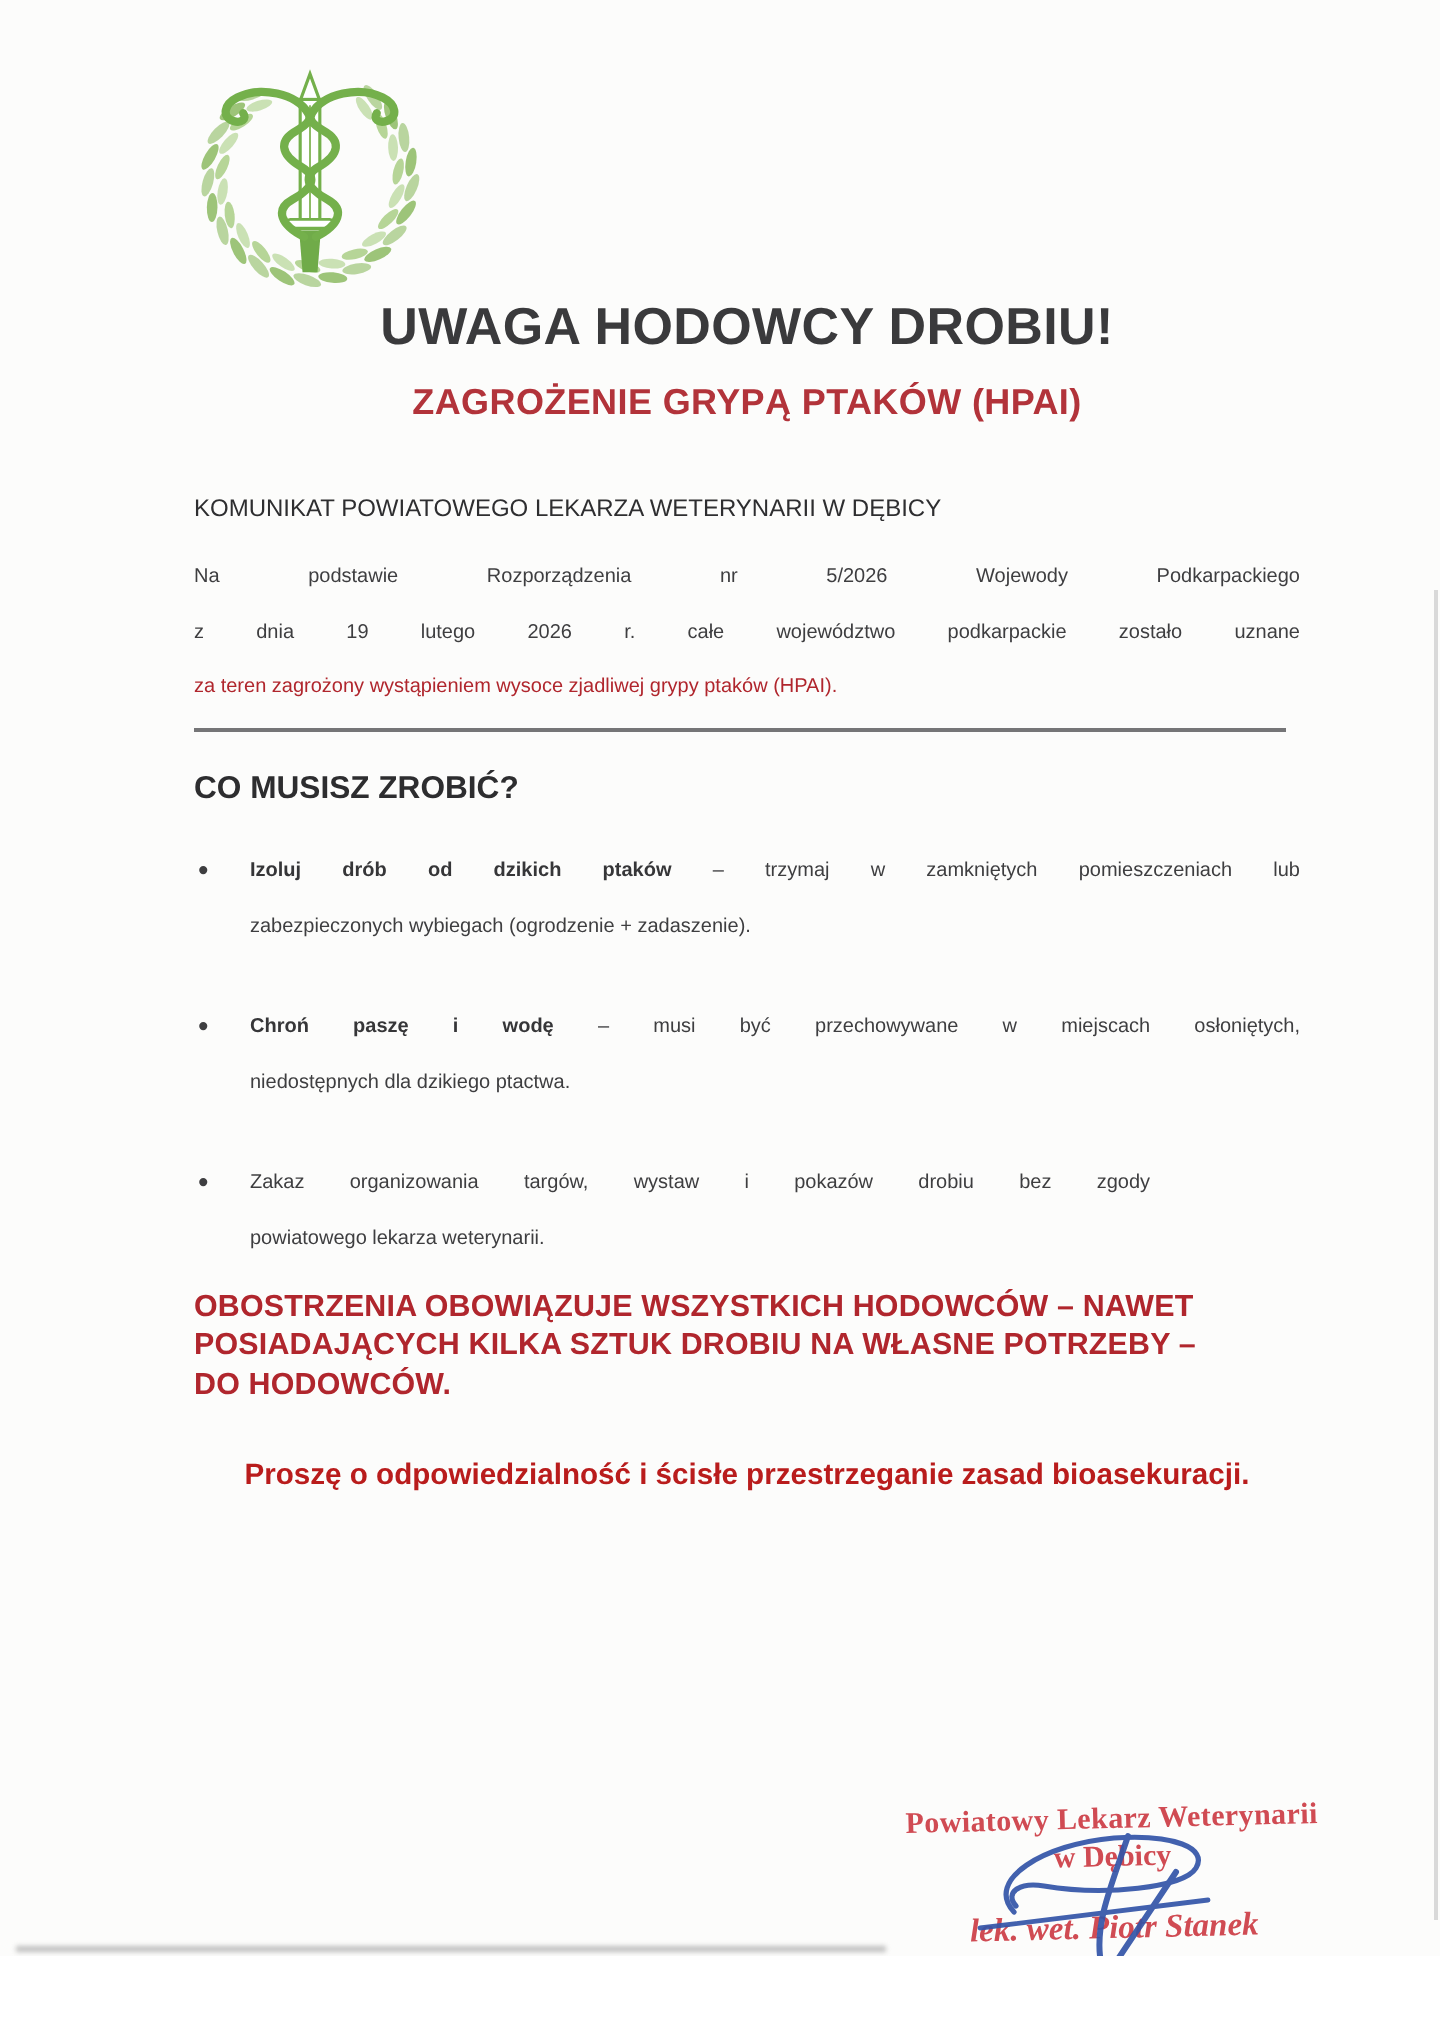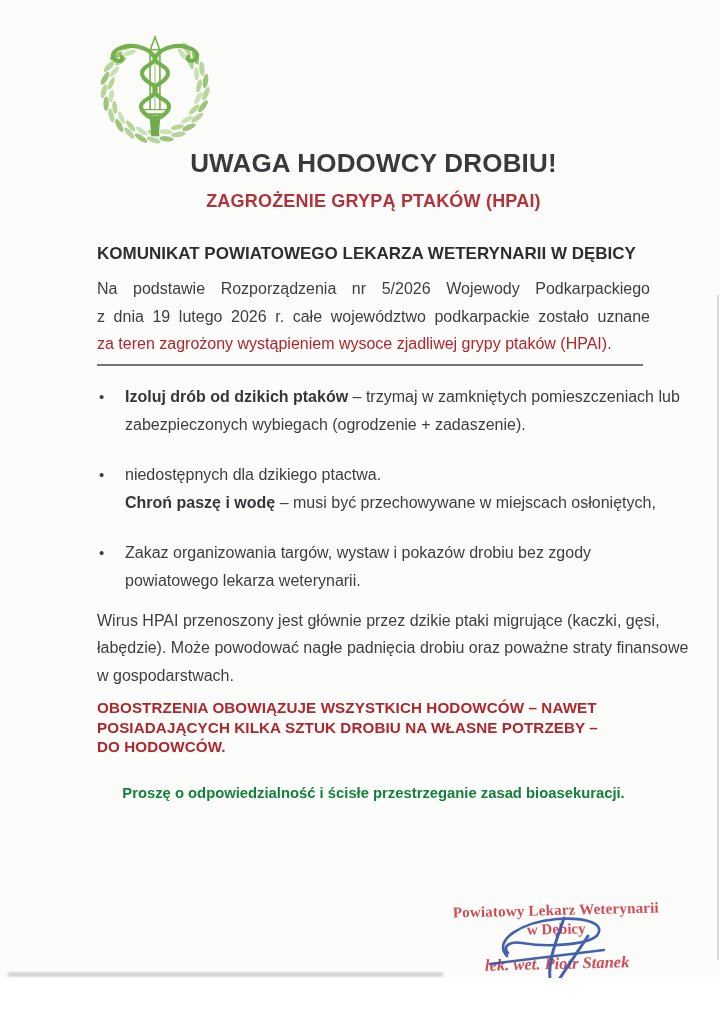--- a/index.html
+++ b/index.html
@@ -18,25 +18,25 @@
     font-size:26px;font-weight:bold;color:#3a3a3c;letter-spacing:.2px;
     line-height:30px;
   }
   .doc-subtitle{
     margin:12px 0 0 0;text-align:center;
     font-size:18px;font-weight:bold;color:#b2333a;letter-spacing:.2px;
     line-height:22px;
   }
   .komunikat{
     margin:33px 0 0 0;
-    font-size:17px;font-weight:bold;color:#2e2e30;line-height:18px;
+    font-size:12px;font-weight:normal;color:#2e2e30;line-height:18px;
     white-space:nowrap;
   }
   .body-line{
-    font-size:16px;line-height:27.5px;color:#3e3e40;
+    font-size:10px;line-height:27.5px;color:#3e3e40;
     white-space:nowrap;
   }
   .jst{text-align:justify;text-align-last:justify;}
   .intro{margin-top:12px;}
   .red-line{color:#b0262d;}
   .rule{
     margin-top:6px;width:546px;height:0;
     border-top:2px solid #757577;
   }
   .section-h{
@@ -57,21 +57,21 @@
   .narrow-jst{width:450px;}
   .h-why{margin-top:15px;}
   .why{margin-top:11px;}
   .warning{margin-top:9px;}
   .warning-line{
     font-size:15.2px;font-weight:bold;color:#b0262d;line-height:19.6px;
     white-space:nowrap;letter-spacing:.1px;
   }
   .closing{
     margin-top:27px;text-align:center;
-    font-size:14.8px;font-weight:bold;color:#15803d;line-height:19px;
+    font-size:14.8px;font-weight:bold;color:#b91c1c;line-height:19px;
     white-space:nowrap;
   }
   .stamp{
     position:absolute;left:444px;top:902px;width:225px;
     text-align:center;color:#d04b53;
     font-family:"Liberation Serif", serif;font-weight:bold;
     transform:rotate(-1.4deg);
   }
   .stamp-line1{font-size:15px;white-space:nowrap;letter-spacing:.2px;}
   .stamp-line2{font-size:15px;margin-top:2px;}
@@ -155,54 +155,50 @@
     <div class="komunikat">KOMUNIKAT POWIATOWEGO LEKARZA WETERYNARII W DĘBICY</div>
 
     <div class="intro">
       <div class="body-line jst">Na podstawie Rozporządzenia nr 5/2026 Wojewody Podkarpackiego</div>
       <div class="body-line jst">z dnia 19 lutego 2026 r. całe województwo podkarpackie zostało uznane</div>
       <div class="body-line red-line">za teren zagrożony wystąpieniem wysoce zjadliwej grypy ptaków (HPAI).</div>
     </div>
 
     <div class="rule"></div>
 
+    <div class="section-h h-co">CO MUSISZ ZROBIĆ?</div>
 
     <div class="bullets">
 
       <div class="bullet">
         <div class="bullet-dot">•</div>
         <div class="bullet-text">
           <div class="body-line jst"><span class="b">Izoluj drób od dzikich ptaków</span><span> – trzymaj w zamkniętych pomieszczeniach lub</span></div>
           <div class="body-line">zabezpieczonych wybiegach (ogrodzenie  + zadaszenie).</div>
         </div>
       </div>
 
       <div class="bullet">
         <div class="bullet-dot">•</div>
         <div class="bullet-text">
+          <div class="body-line jst"><span class="b">Chroń  paszę i wodę</span><span> – musi być przechowywane w miejscach osłoniętych,</span></div>
           <div class="body-line">niedostępnych dla dzikiego ptactwa.</div>
-          <div class="body-line jst"><span class="b">Chroń  paszę i wodę</span><span> – musi być przechowywane w miejscach osłoniętych,</span></div>
         </div>
       </div>
 
       <div class="bullet">
         <div class="bullet-dot">•</div>
         <div class="bullet-text">
           <div class="body-line jst narrow-jst">Zakaz organizowania targów, wystaw i pokazów drobiu bez zgody</div>
           <div class="body-line">powiatowego lekarza weterynarii.</div>
         </div>
       </div>
 
     </div>
 
-    <div class="why">
-      <div class="body-line jst">Wirus HPAI przenoszony jest głównie przez dzikie ptaki migrujące (kaczki, gęsi,</div>
-      <div class="body-line jst">łabędzie). Może powodować nagłe padnięcia drobiu oraz poważne straty finansowe</div>
-      <div class="body-line">w gospodarstwach.</div>
-    </div>
 
     <div class="warning">
       <div class="warning-line">OBOSTRZENIA OBOWIĄZUJE WSZYSTKICH HODOWCÓW – NAWET</div>
       <div class="warning-line">POSIADAJĄCYCH KILKA SZTUK DROBIU NA WŁASNE POTRZEBY –</div>
       <div class="warning-line">DO HODOWCÓW.</div>
     </div>
 
     <div class="closing">Proszę o odpowiedzialność i ścisłe przestrzeganie zasad bioasekuracji.</div>
 
   </div>

